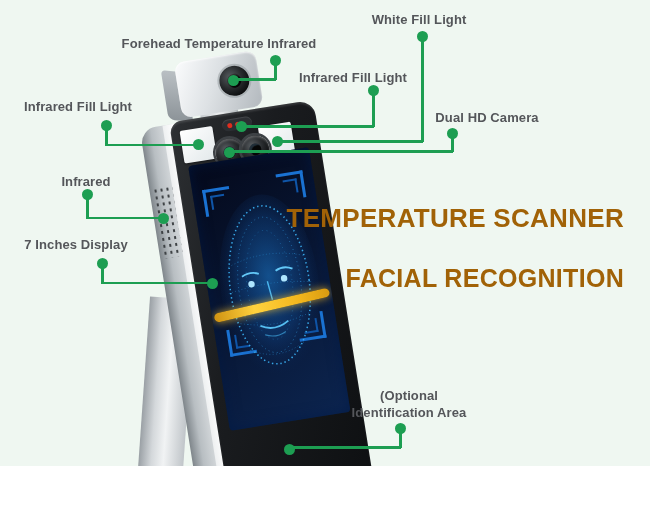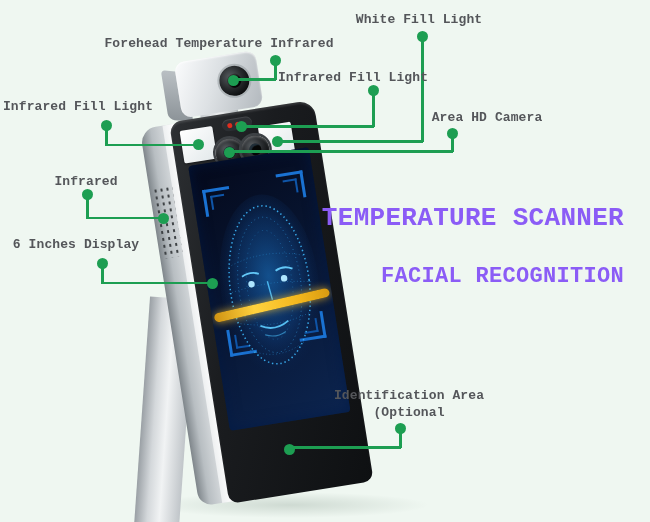--- a/index.html
+++ b/index.html
@@ -1,39 +1,39 @@
 <!DOCTYPE html>
 <html><head>
 <meta charset="utf-8">
 <style>
   html,body{margin:0;padding:0;}
   .stage{
-    position:relative; width:650px; height:522px; overflow:hidden;
+    position:relative; width:650px; height:466px; overflow:hidden;
     background:#eff7f1;
-    font-family:Liberation Mono, monospace;
+    font-family:Liberation Sans, sans-serif;
   }
   
   .callout-label{
     position:absolute; transform:translateX(-50%);
     white-space:nowrap; font-size:13px; font-weight:600;
     color:#54565a; letter-spacing:.1px; z-index:9;
   }
   .callout-label.two-line{text-align:center; line-height:17px;}
   .cdot{
     position:absolute; width:11px; height:11px; border-radius:50%;
     background:#1d9e52; z-index:9;
   }
   .cseg{position:absolute; background:#1d9e52; z-index:8;}
   .cseg.v{width:2.5px;}
   .cseg.h{height:2.5px;}
   
   .headline{position:absolute; right:26px; top:204px; text-align:right; z-index:9;}
-  .hl-green{color:#8b5cf6; font-size:26px; font-weight:800; letter-spacing:.3px; line-height:1.08;}
+  .hl-green{color:#a16207; font-size:26px; font-weight:800; letter-spacing:.3px; line-height:1.08;}
   .hl-gray{color:#58595b; font-size:21px; font-weight:800; letter-spacing:.4px; margin-top:3px;}
-  .hl-line3{font-size:22px; margin-top:33px;}
+  .hl-line3{font-size:25px; margin-top:33px;}
   
   .floor-shadow{
     position:absolute; left:150px; top:492px; width:280px; height:26px; z-index:0;
     background:radial-gradient(ellipse at center, rgba(90,115,100,.22) 0%, rgba(90,115,100,0) 70%);
   }
   .pole{
     position:absolute; left:150px; top:298px; width:45px; height:232px; z-index:1;
     transform:rotate(4deg); transform-origin:50% 0;
     background:linear-gradient(90deg,#9aa0a5 0%,#d4d8db 28%,#f1f3f4 55%,#c0c5c9 100%);
   }
@@ -182,21 +182,21 @@
 
   <div>
     <div class="callout-label" style="left:353px; top:70px">Infrared Fill Light</div>
     <div class="cdot" style="left:368px; top:85px"></div>
     <div class="cseg v" style="left:372px; top:90px; height:37px"></div>
     <div class="cseg h" style="left:241px; top:125px; width:133px"></div>
     <div class="cdot" style="left:236px; top:121px"></div>
   </div>
 
   <div>
-    <div class="callout-label" style="left:487px; top:110px">Area HD Camera</div>
+    <div class="callout-label" style="left:487px; top:110px">Dual HD Camera</div>
     <div class="cdot" style="left:447px; top:128px"></div>
     <div class="cseg v" style="left:451px; top:133px; height:19px"></div>
     <div class="cseg h" style="left:229px; top:150px; width:224px"></div>
     <div class="cdot" style="left:224px; top:147px"></div>
   </div>
 
   <div>
     <div class="callout-label" style="left:78px; top:99px">Infrared Fill Light</div>
     <div class="cdot" style="left:101px; top:120px"></div>
     <div class="cseg v" style="left:105px; top:125px; height:21px"></div>
@@ -206,31 +206,31 @@
 
   <div>
     <div class="callout-label" style="left:86px; top:174px">Infrared</div>
     <div class="cdot" style="left:82px; top:189px"></div>
     <div class="cseg v" style="left:86px; top:194px; height:25px"></div>
     <div class="cseg h" style="left:86px; top:216.5px; width:78px"></div>
     <div class="cdot" style="left:158px; top:213px"></div>
   </div>
 
   <div>
-    <div class="callout-label" style="left:76px; top:237px">6 Inches Display</div>
+    <div class="callout-label" style="left:76px; top:237px">7 Inches Display</div>
     <div class="cdot" style="left:97px; top:258px"></div>
     <div class="cseg v" style="left:101px; top:263px; height:21px"></div>
     <div class="cseg h" style="left:101px; top:281.5px; width:112px"></div>
     <div class="cdot" style="left:207px; top:278px"></div>
   </div>
 
   <div>
     <div class="callout-label two-line" style="left:409px; top:387px">
+      <div>(Optional</div>
       <div>Identification Area</div>
-      <div>(Optional</div>
     </div>
     <div class="cdot" style="left:395px; top:423px"></div>
     <div class="cseg v" style="left:399px; top:428px; height:20px"></div>
     <div class="cseg h" style="left:289px; top:446px; width:112px"></div>
     <div class="cdot" style="left:284px; top:444px"></div>
   </div>
 
   <div class="headline">
     <div class="hl-green">TEMPERATURE SCANNER</div>
     <div class="hl-green hl-line3">FACIAL RECOGNITION</div>

